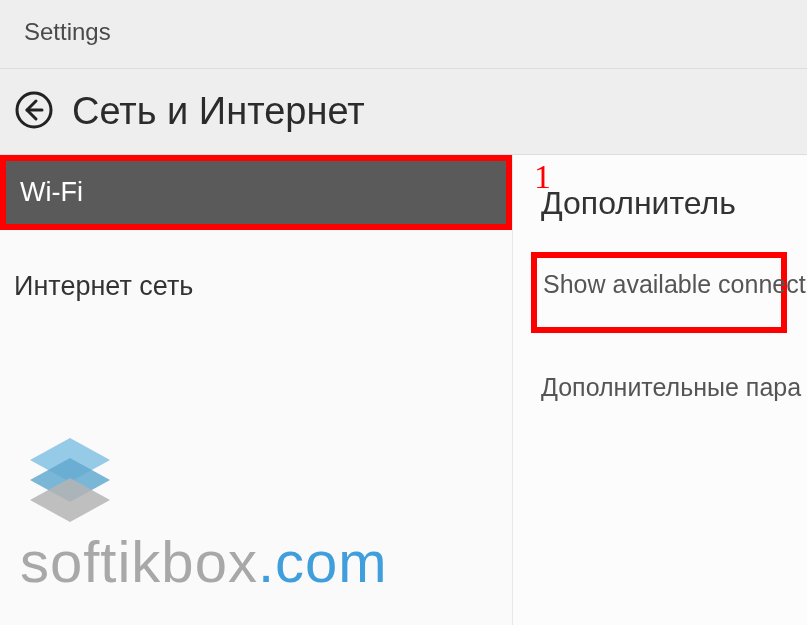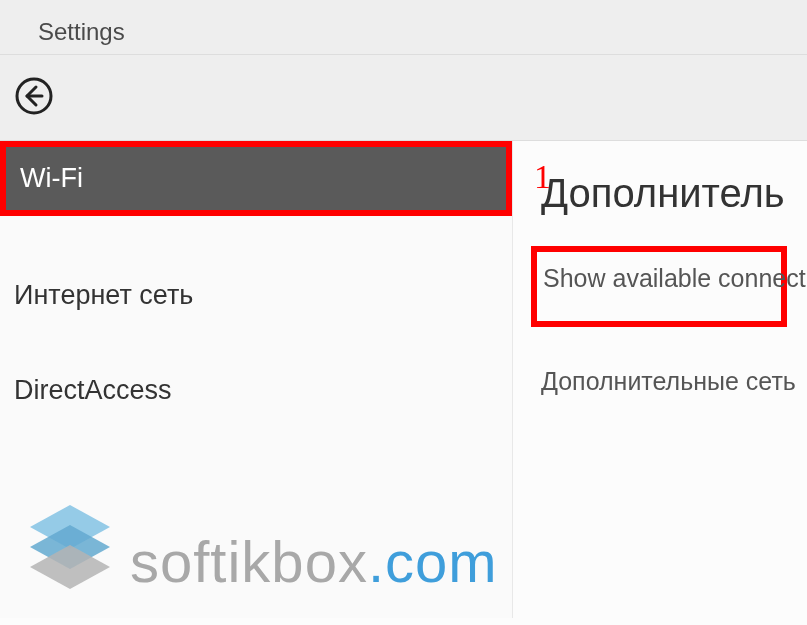--- a/index.html
+++ b/index.html
@@ -9,24 +9,24 @@
       font-family: "Segoe UI", Tahoma, sans-serif;
     }
     body {
       width: 807px;
       height: 625px;
       overflow: hidden;
       background: #fcfcfc;
       position: relative;
     }
     .titlebar {
-      height: 55px;
+      height: 69px;
       background: #eeeeee;
       border-bottom: 1px solid #ddd;
-      padding: 18px 38px;
+      padding: 18px 24px;
       font-size: 24px;
       color: #4a4a4a;
     }
     .header {
       background: #eeeeee;
       height: 86px;
       display: flex;
       align-items: center;
       padding: 0 10px;
       border-bottom: 1px solid #ddd;
@@ -66,37 +66,37 @@
       font-size: 27px;
       color: #333;
       cursor: pointer;
     }
     .sidebar-item.selected {
       background: #5a5a5a;
       color: #fff;
       border: 6px solid #ff0000;
       box-sizing: border-box;
       height: 75px;
-      margin-bottom: 32px;
+      margin-bottom: 9px;
     }
     .annotation-1 {
       position: absolute;
       left: 534px;
       top: 158px;
       color: #ff0000;
       font-size: 34px;
       font-family: serif;
     }
     .content {
       flex: 1;
       padding: 30px 20px 0 28px;
       overflow: hidden;
     }
     .content-heading {
-      font-size: 40px;
+      font-size: 32px;
       color: #333;
       margin-bottom: 30px;
       white-space: nowrap;
     }
     .link-row {
       font-size: 25px;
       color: #555;
       padding: 10px 0;
       margin-bottom: 30px;
       white-space: nowrap;
@@ -106,22 +106,23 @@
     .link-row.highlighted {
       border: 6px solid #ff0000;
       padding: 12px 6px 28px 6px;
       margin-left: -10px;
     }
     .watermark {
       position: absolute;
       left: 20px;
       bottom: 30px;
       display: flex;
-      align-items: flex-end;
+      align-items: flex-start;
       opacity: 0.85;
+      flex-direction: column;
     }
     .watermark-icon {
       width: 100px;
       height: 90px;
       position: relative;
       margin-right: 10px;
     }
     .watermark-text {
       font-size: 58px;
       letter-spacing: 1px;
@@ -140,45 +141,43 @@
 <div class="header">
   <div class="back-btn">
     <span>
       <svg viewBox="0 0 40 40">
         <circle cx="20" cy="20" r="17" fill="none" stroke="#222" stroke-width="3"></circle>
         <path d="M22 11 L13 20 L22 29" fill="none" stroke="#222" stroke-width="3" stroke-linecap="round" stroke-linejoin="round"></path>
         <line x1="13" y1="20" x2="28" y2="20" stroke="#222" stroke-width="3" stroke-linecap="round"></line>
       </svg>
     </span>
   </div>
+  <div class="header-title">Сеть и Интернет</div>
 </div>
 
 <div class="body">
   <div class="sidebar">
     <div class="sidebar-item selected">
       <span>Wi-Fi</span>
     </div>
     <div class="sidebar-item">
       <span>Интернет сеть</span>
-    </div>
-    <div class="sidebar-item">
-      <span>DirectAccess</span>
     </div>
     <div class="sidebar-item">
       
     </div>
   </div>
 
   <div class="content">
     <div class="content-heading">Дополнитель</div>
     <div class="link-row highlighted">
       <span>Show available connect</span>
     </div>
     <div class="link-row">
-      <span>Дополнительные сеть</span>
+      <span>Дополнительные пара</span>
     </div>
   </div>
 </div>
 
 <div class="annotation-1">1</div>
 
 <div class="watermark">
   <div class="watermark-icon">
     <svg viewBox="0 0 100 90">
       <polygon points="50,0 90,22 50,44 10,22" fill="#6fb8e0" opacity="0.85"></polygon>

